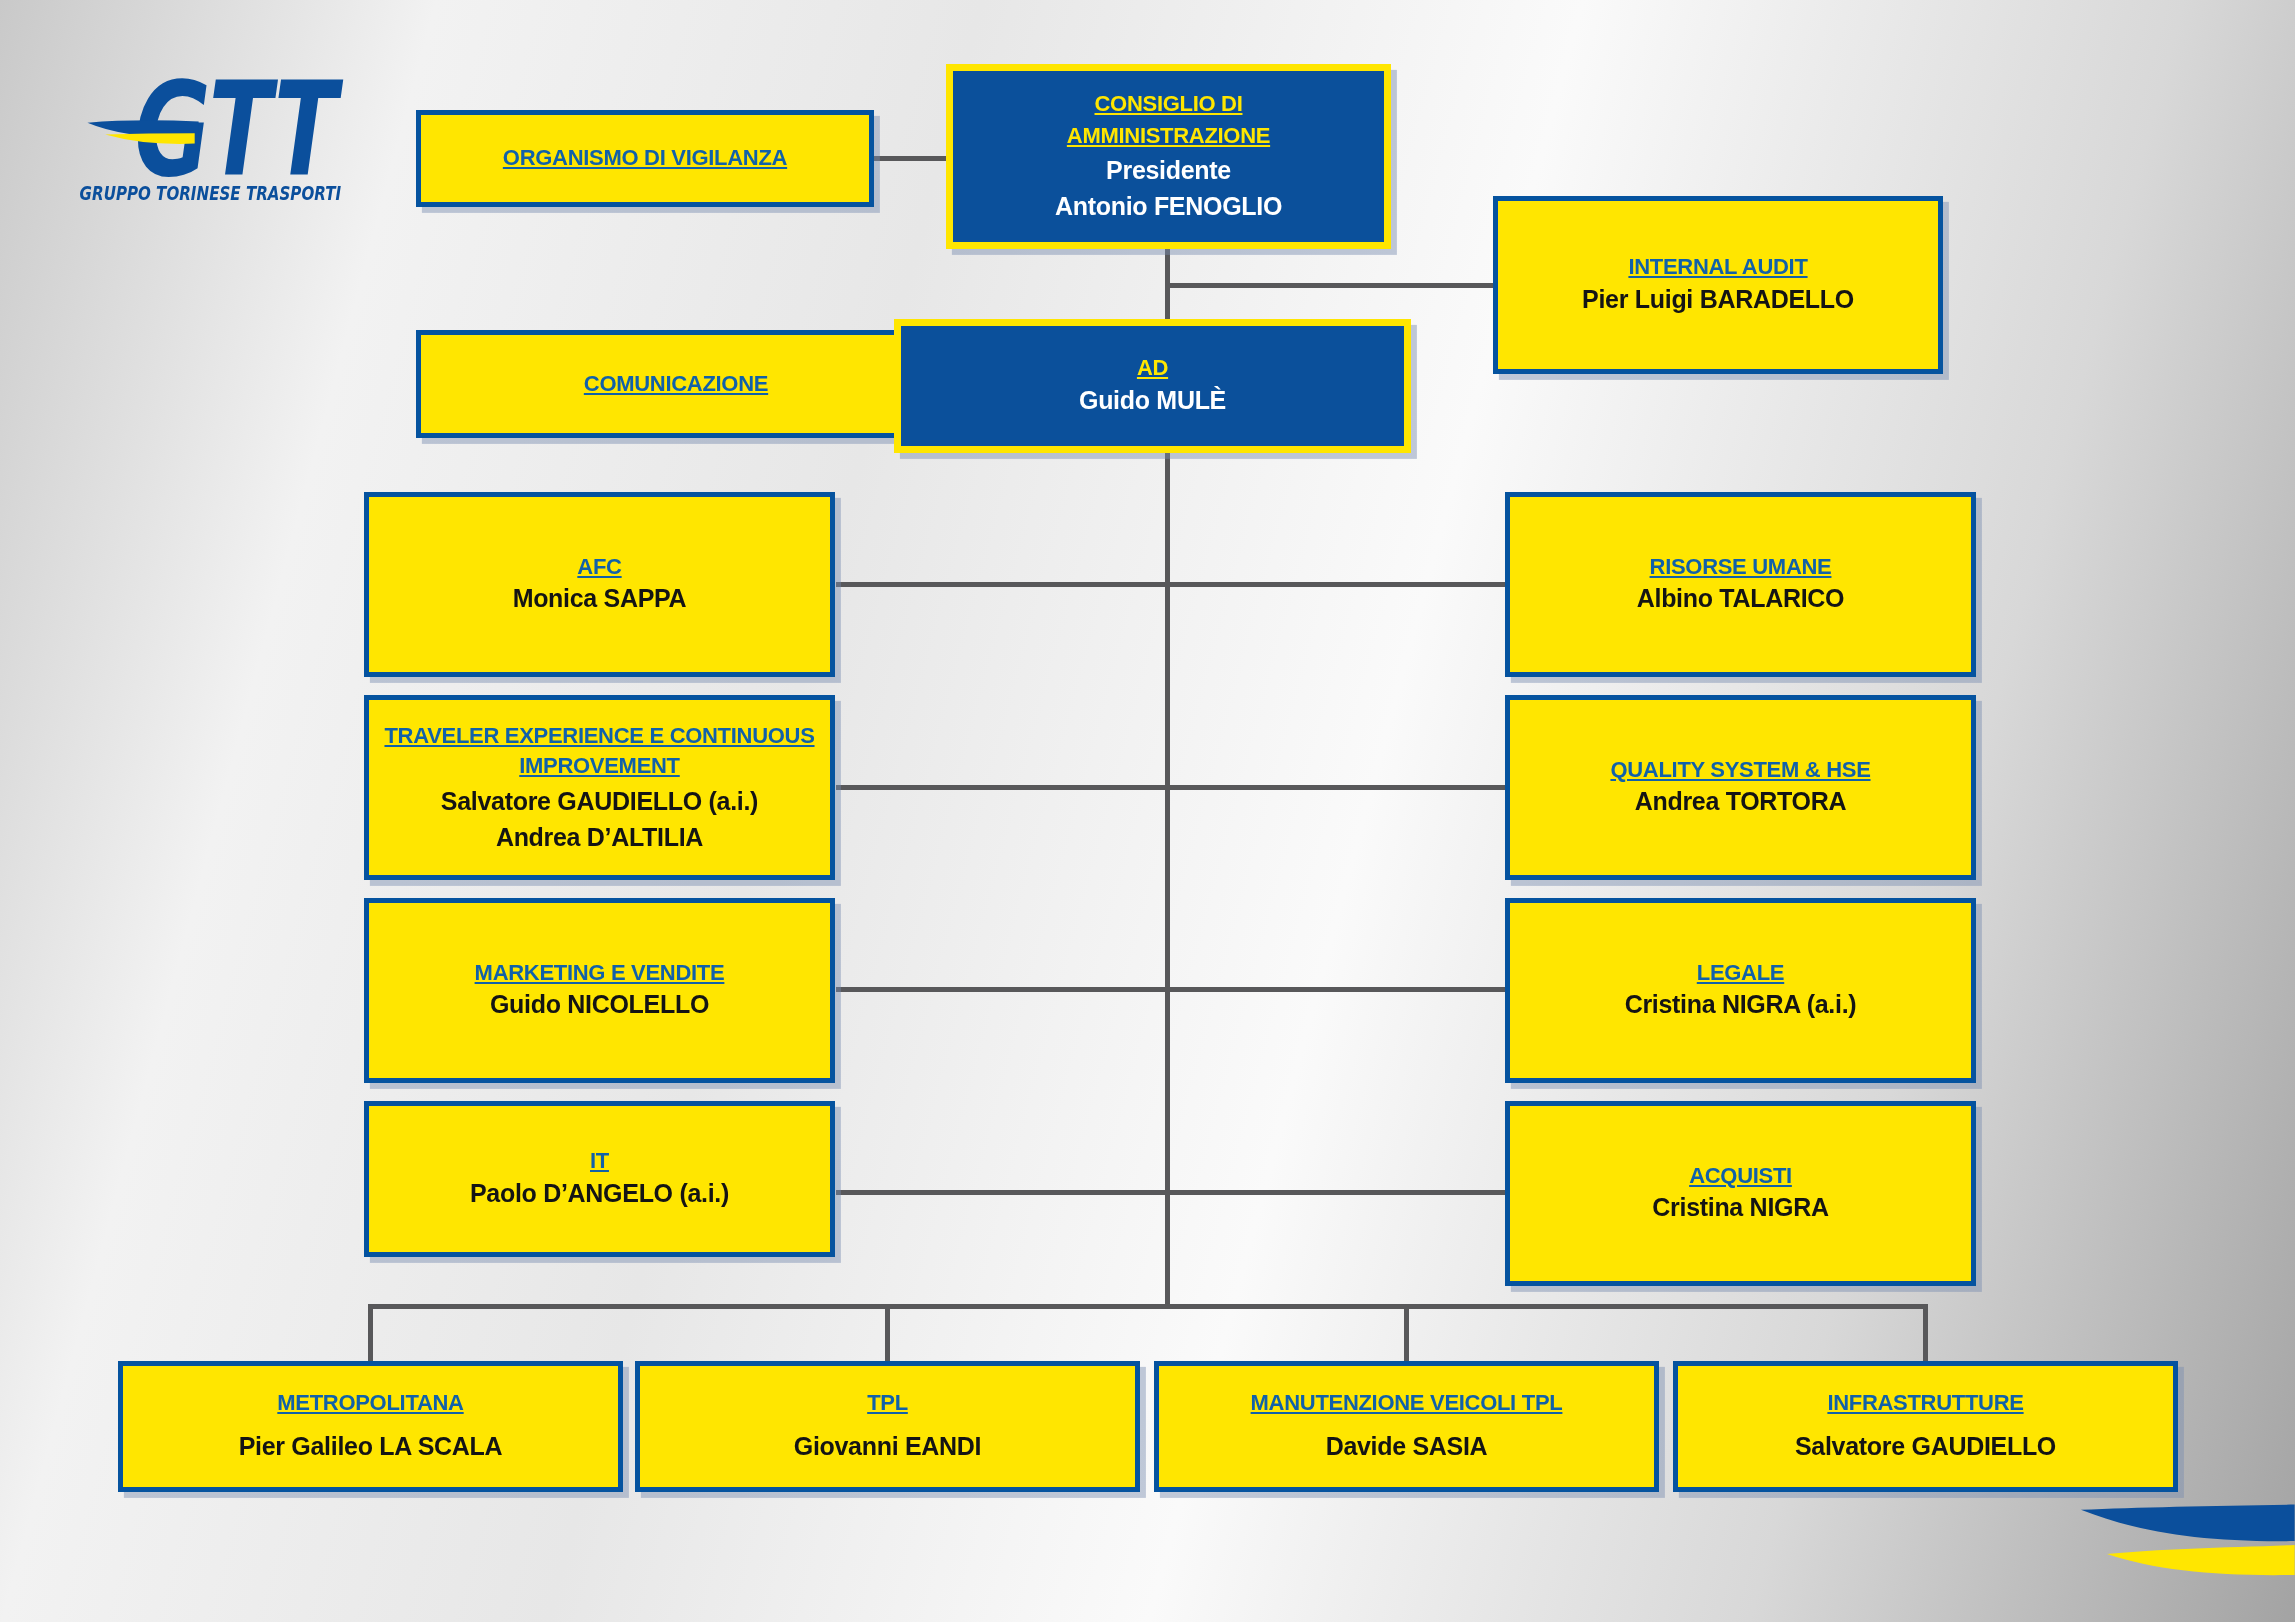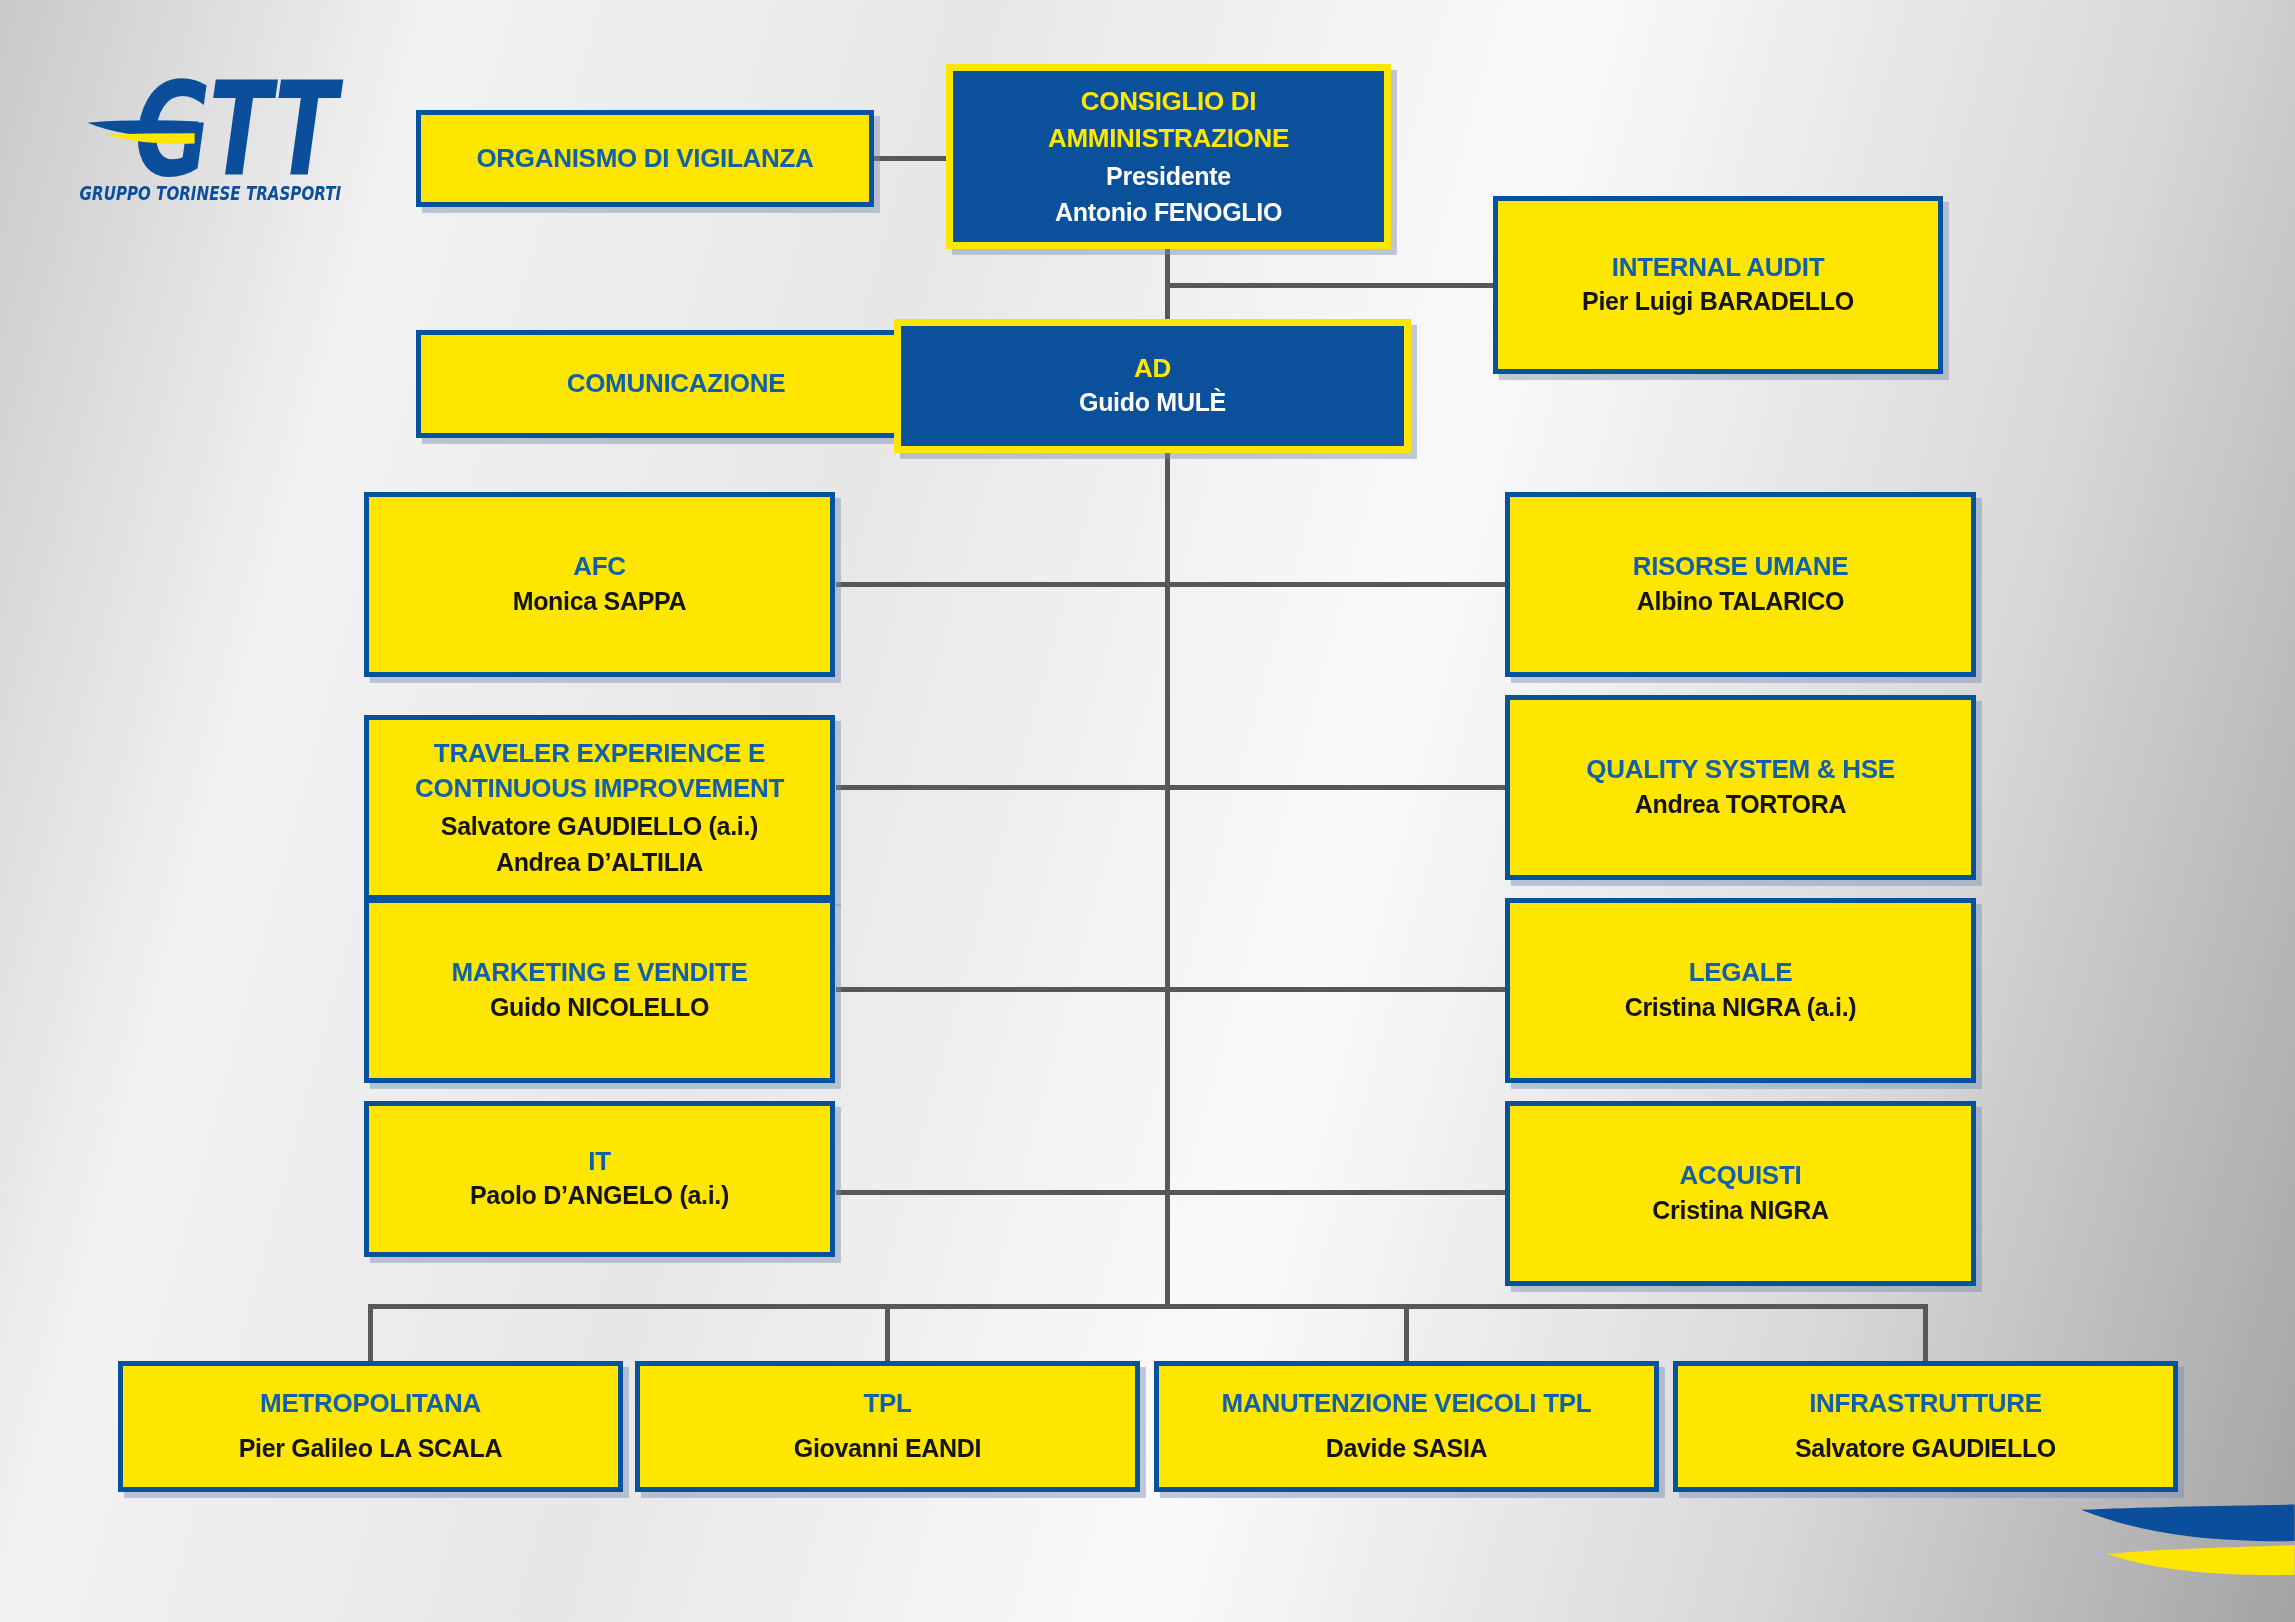--- a/index.html
+++ b/index.html
@@ -12,21 +12,21 @@
   }
   .box{
     position:absolute;
     box-sizing:border-box;
     display:flex;flex-direction:column;justify-content:center;align-items:center;
     text-align:center;
     box-shadow:5.9px 5.9px 0 rgba(120,140,175,0.45);
   }
   .box--yellow{background:#FFE600;border:5.9px solid #05539F;}
   .box--blue{background:#0B509B;border:7.2px solid #FFE600;}
-  .title{color:#1161A9;font-weight:bold;font-size:26px;line-height:1.3;letter-spacing:-0.3px;padding:0 9.2px;}
+  .title{color:#1161A9;font-weight:bold;font-size:22px;line-height:1.3;letter-spacing:-0.3px;padding:0 9.2px;text-decoration:underline;}
   .name{color:#141414;font-weight:bold;font-size:25px;line-height:1.4;letter-spacing:-0.3px;}
   .gap22{gap:0;}
   .box--blue .title{color:#FFE600;}
   .box--blue .name{color:#FFFFFF;}
   .cda-line{line-height:1.45;}
   .h-line,.v-line{position:absolute;background:#58585A;}
   .h-line{height:5.2px;}
   .v-line{width:5.2px;}
   svg text{font-family:"DejaVu Sans","Liberation Sans",sans-serif;}
 </style>
@@ -80,21 +80,21 @@
   <div class="box box--blue gap22" style="left:894px;top:319px;width:517px;height:134px;">
     <div class="title">AD</div>
     <div class="name">Guido MULÈ</div>
   </div>
 
   <div class="box box--yellow gap22" style="left:364px;top:492px;width:471px;height:185px;">
     <div class="title">AFC</div>
     <div class="name">Monica SAPPA</div>
   </div>
 
-  <div class="box box--yellow" style="left:364px;top:715px;width:471px;height:185px;gap:3.9px;">
+  <div class="box box--yellow" style="left:364px;top:695px;width:471px;height:185px;gap:3.9px;">
     <div class="title" style="line-height:1.35;">TRAVELER EXPERIENCE E CONTINUOUS IMPROVEMENT</div>
     <div class="name" style="line-height:1.3;">Salvatore GAUDIELLO (a.i.)</div>
     <div class="name" style="line-height:1.3;">Andrea D’ALTILIA</div>
   </div>
 
   <div class="box box--yellow gap22" style="left:364px;top:898px;width:471px;height:185px;">
     <div class="title">MARKETING E VENDITE</div>
     <div class="name">Guido NICOLELLO</div>
   </div>
 

